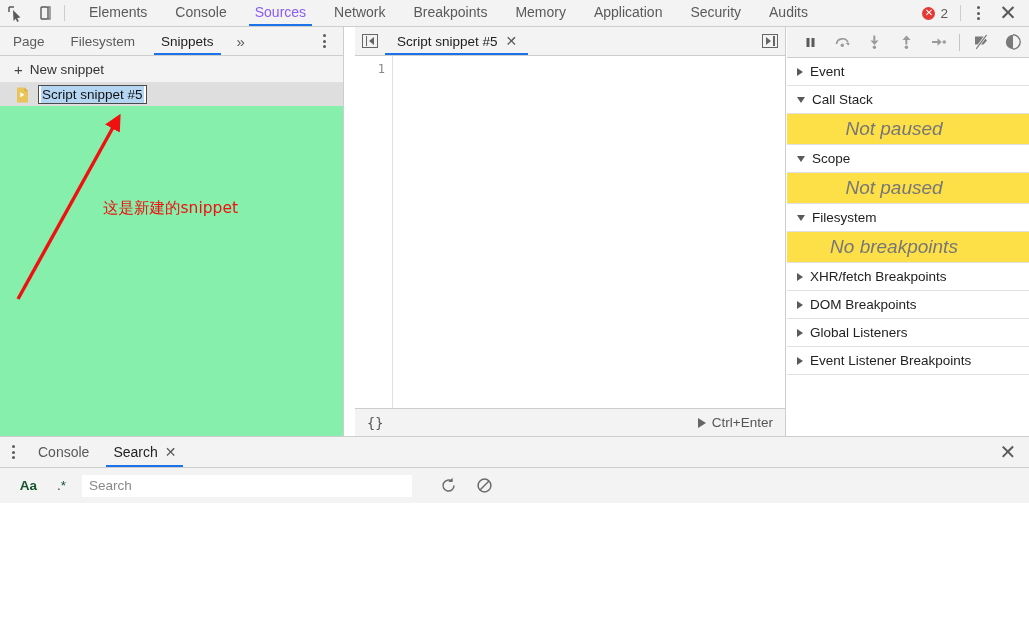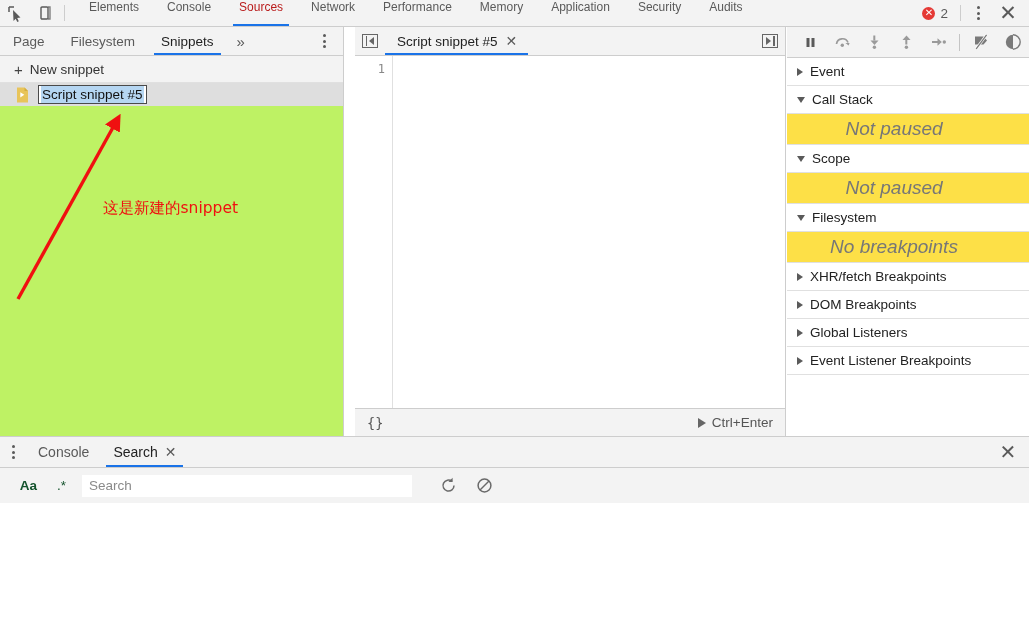--- a/index.html
+++ b/index.html
@@ -27,26 +27,26 @@
     width: 30px; display: flex; align-items: center; justify-content: center;
     color: #5a5a5a;
   }
   .tool-btn svg { display: block; }
   .vsep {
     width: 1px; background: #cdcdcd; margin: 5px 4px 5px 4px; align-self: stretch;
   }
   .panel-tabs { display: flex; align-items: stretch; margin-left: 6px; }
   .ptab {
     position: relative;
-    padding: 12px 14px;
-    display: flex; align-items: flex-end;
-    font-size: 12px; color: #5a5a5a;
+    padding: 4px 14px;
+    display: flex; align-items: flex-start;
+    font-size: 14px; color: #5a5a5a;
     white-space: nowrap;
   }
-  .ptab.sel { color: #b91c1c; }
+  .ptab.sel { color: #8b5cf6; }
   .ptab.sel::after {
     content: ""; position: absolute; left: 8px; right: 8px; bottom: 0; height: 2px;
     background: #1a73e8;
   }
   .tb-right {
     margin-left: auto; display: flex; align-items: center; padding-right: 4px;
   }
   .err-badge { display: flex; align-items: center; gap: 5px; padding: 0 8px; }
   .err-circle {
     width: 13px; height: 13px; border-radius: 50%;
@@ -61,21 +61,21 @@
   }
   .dots-v i { width: 3px; height: 3px; border-radius: 50%; background: #5a5a5a; display: block; }
   .close-x {
     width: 34px; display: flex; align-items: center; justify-content: center;
     font-size: 21px; color: #5a5a5a; font-weight: 300;
   }
 
   
   .nav-panel {
     position: absolute; left: 0; top: 27px; width: 344px; height: 409px;
-    background: #bef264;
+    background: #86efac;
     border-right: 1px solid #cdcdcd;
   }
   .nav-tabbar {
     height: 29px; background: #f3f3f3; border-bottom: 1px solid #cdcdcd;
     display: flex; align-items: stretch; position: relative;
   }
   .ntab {
     position: relative; padding: 0 13px; display: flex; align-items: center;
     font-size: 13.5px; color: #5a5a5a; white-space: nowrap;
   }
@@ -301,21 +301,21 @@
       <div class="ptab">
           <span>Console</span>
         </div>
       <div class="ptab sel">
           <span>Sources</span>
         </div>
       <div class="ptab">
           <span>Network</span>
         </div>
       <div class="ptab">
-          <span>Performance</span>
+          <span>Breakpoints</span>
         </div>
       <div class="ptab">
           <span>Memory</span>
         </div>
       <div class="ptab">
           <span>Application</span>
         </div>
       <div class="ptab">
           <span>Security</span>
         </div>

